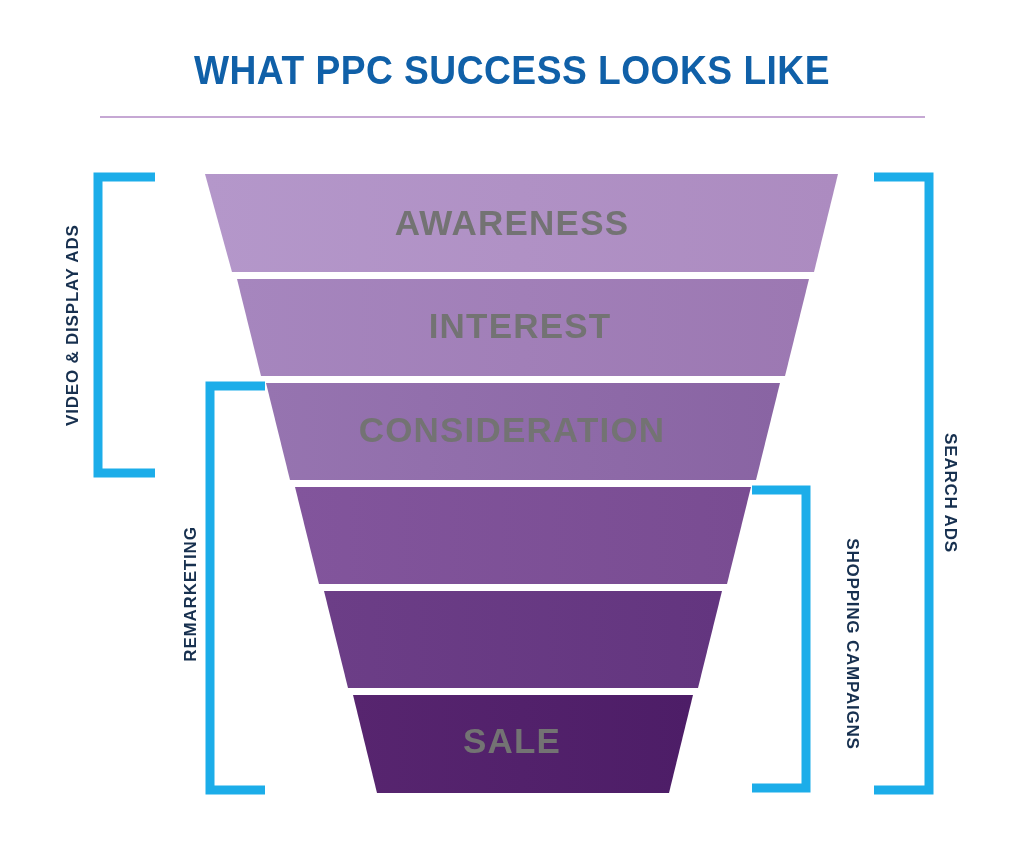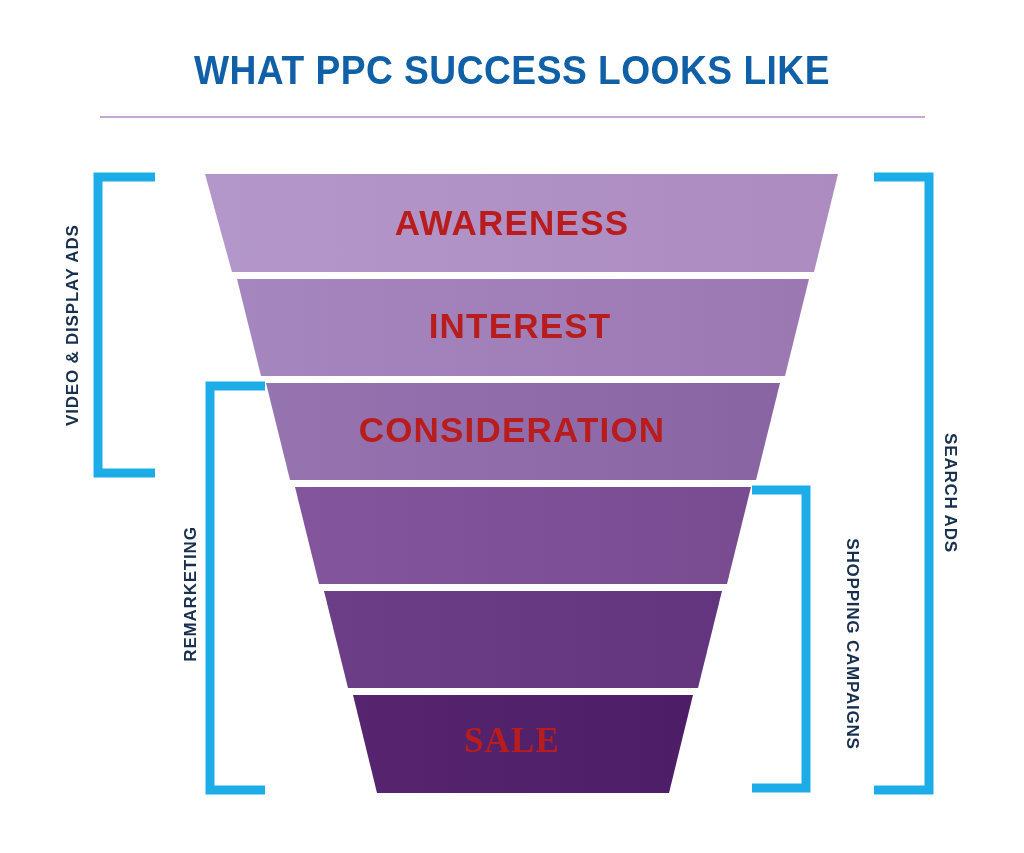--- a/index.html
+++ b/index.html
@@ -59,34 +59,34 @@
     width: 1024px;
     height: 853px;
   }
 
   
   .band-label {
     position: absolute;
     width: 1024px;
     left: 0;
     text-align: center;
-    color: #b91c1c;
+    color: #737373;
     font-family: "Liberation Sans", sans-serif;
     font-weight: bold;
     font-size: 35px;
     letter-spacing: 1.2px;
     white-space: nowrap;
     pointer-events: none;
   }
   .band-label.b0 { top: 203px; }
   .band-label.b1 { top: 306px; padding-left: 8px; }
   .band-label.b2 { top: 410px; }
   .band-label.b3 { top: 514px; }
   .band-label.b4 { top: 617px; }
-  .band-label.b5 { top: 721px; font-family: Liberation Serif, serif; }
+  .band-label.b5 { top: 721px; }
 
   
   .side-label {
     position: absolute;
     color: #17304F;
     font-family: "Liberation Sans", sans-serif;
     font-weight: bold;
     font-size: 17px;
     letter-spacing: 0.8px;
     white-space: nowrap;

